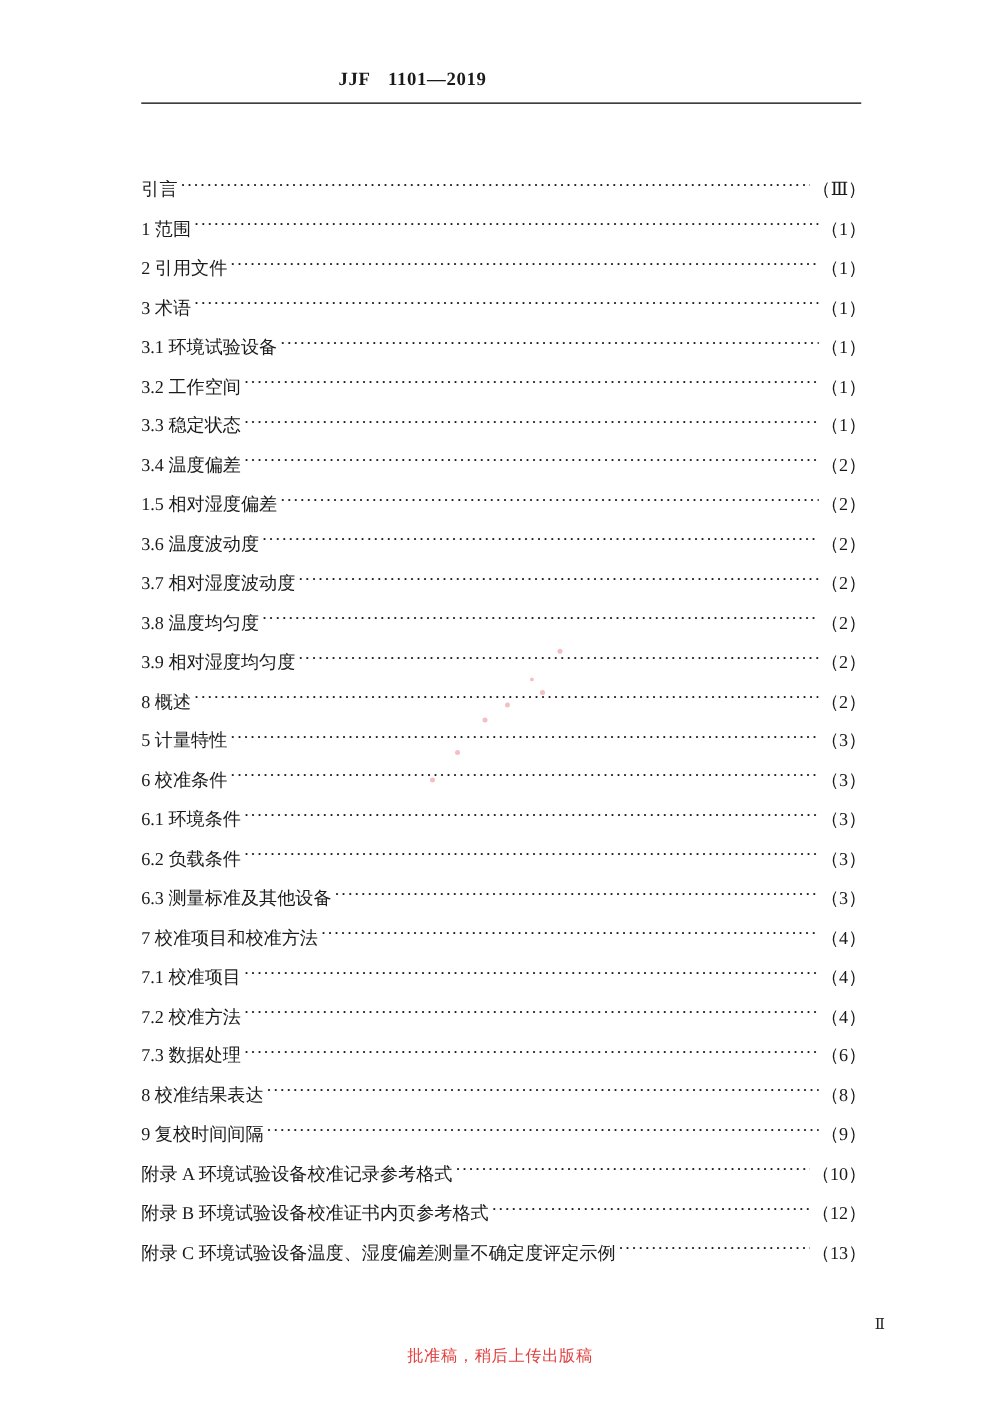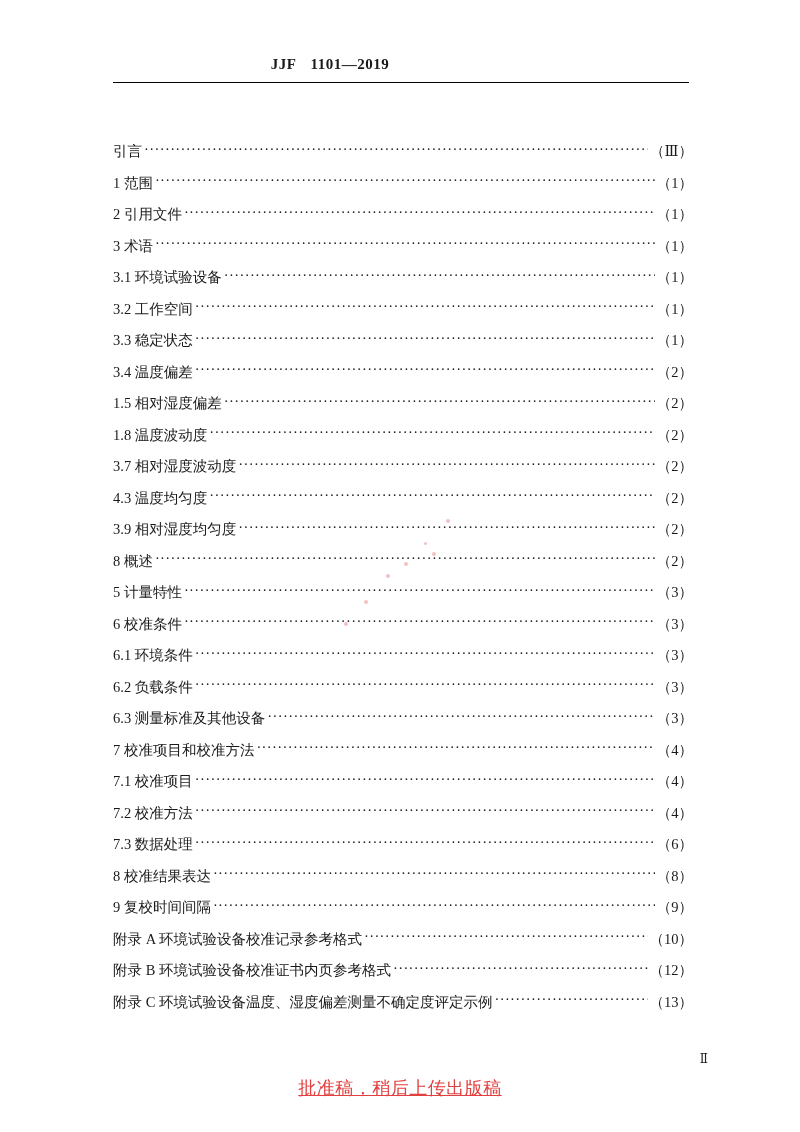--- a/index.html
+++ b/index.html
@@ -111,24 +111,23 @@
     font-family: "Liberation Serif", "DejaVu Serif", serif;
     color: #222;
   }
   .watermark {
     position: absolute;
     top: 1076px;
     left: 0;
     width: 800px;
     text-align: center;
     color: #e0403f;
-    font-size: 18px;
+    font-size: 13px;
     font-family: "Liberation Serif", "DejaVu Serif", serif;
     letter-spacing: 0.5px;
-    text-decoration: underline;
   }
   
   .speck {
     position: absolute;
     background: #f0a9ad;
     border-radius: 50%;
     opacity: 0.75;
   }
 </style>
 </head>
@@ -201,33 +200,33 @@
       <span class="toc-page">（2）</span>
     </div>
 
     <div class="toc-row">
       <span class="toc-label">1.5 相对湿度偏差</span>
       <span class="toc-leader"></span>
       <span class="toc-page">（2）</span>
     </div>
 
     <div class="toc-row">
-      <span class="toc-label">1.8 温度波动度</span>
+      <span class="toc-label">3.6 温度波动度</span>
       <span class="toc-leader"></span>
       <span class="toc-page">（2）</span>
     </div>
 
     <div class="toc-row">
       <span class="toc-label">3.7 相对湿度波动度</span>
       <span class="toc-leader"></span>
       <span class="toc-page">（2）</span>
     </div>
 
     <div class="toc-row">
-      <span class="toc-label">4.3 温度均匀度</span>
+      <span class="toc-label">3.8 温度均匀度</span>
       <span class="toc-leader"></span>
       <span class="toc-page">（2）</span>
     </div>
 
     <div class="toc-row">
       <span class="toc-label">3.9 相对湿度均匀度</span>
       <span class="toc-leader"></span>
       <span class="toc-page">（2）</span>
     </div>
 

